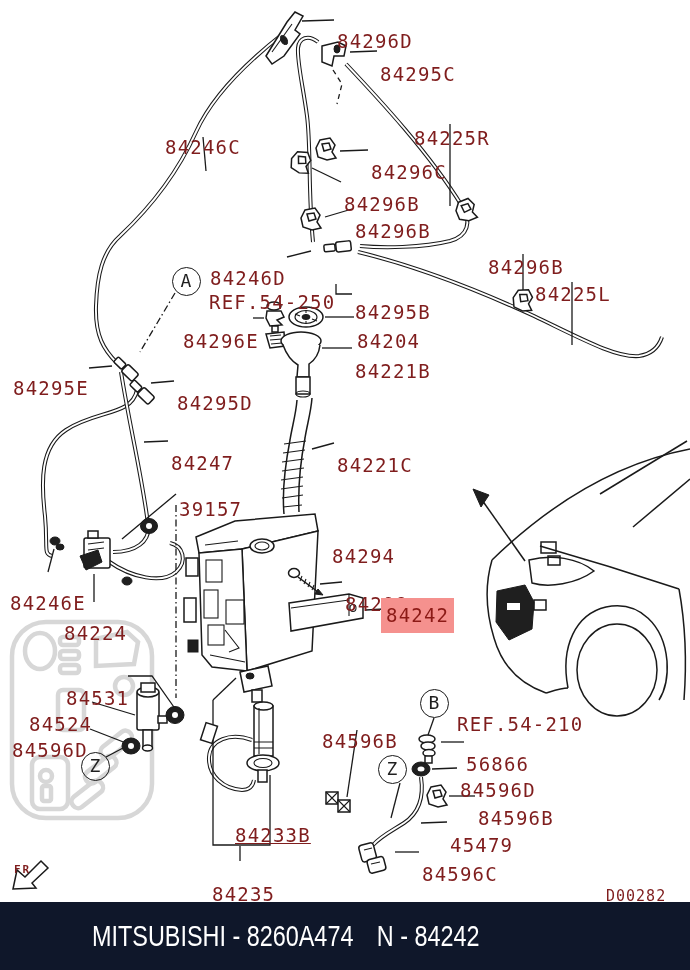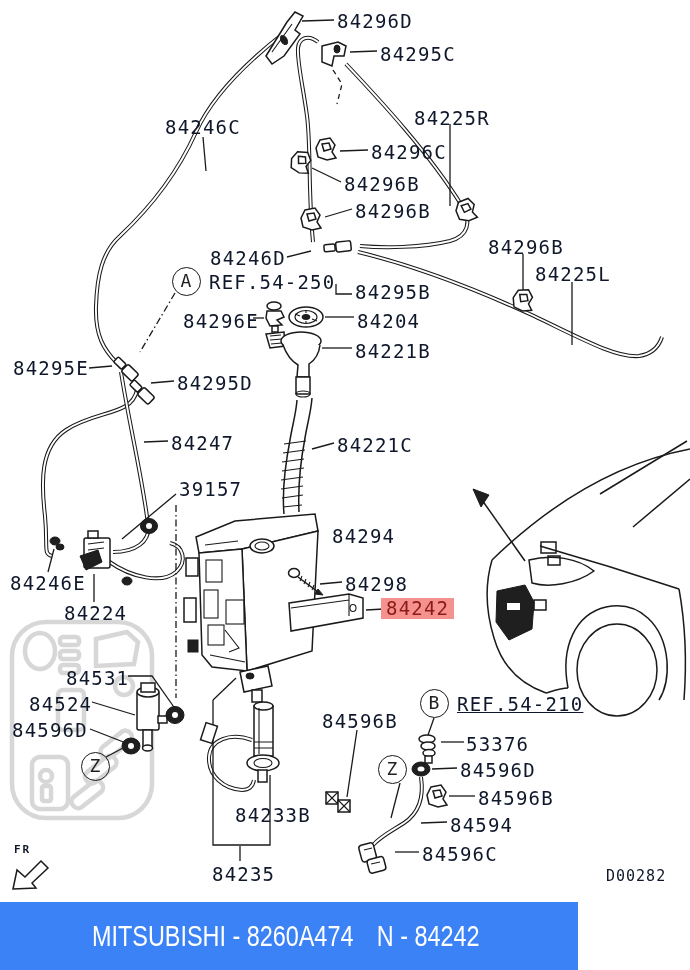--- a/index.html
+++ b/index.html
@@ -19,29 +19,29 @@
   .ldr{fill:none;stroke:#1a1a1a;stroke-width:1.3;}
   .prt{fill:#ffffff;stroke:#1a1a1a;stroke-width:1.5;}
   .drk{fill:#1f1f1f;stroke:#1a1a1a;stroke-width:1;}
   .wht{fill:#ffffff;stroke:none;}
   .dsh{stroke-dasharray:7 3 1.5 3;}
   .dsh2{stroke-dasharray:5 4;}
   .wm{fill:none;stroke:#d7d7d7;stroke-width:4.5;}
   
   #label-layer{position:absolute;inset:0;z-index:2;}
   .plabel{position:absolute;font-size:19px;line-height:1;letter-spacing:1.2px;
-          color:#0f172a;white-space:pre;}
-  .plabel.hl{background:#f5918e;color:#8c1a16;padding:1px 5px;margin-left:-5px;margin-top:-1px;}
+          color:#7f1d1d;white-space:pre;margin-top:20px;}
+  .plabel.hl{background:#f5918e;color:#8c1a16;padding:8px 5px;margin-left:-5px;margin-top:-1px;}
   .plabel.sm{font-size:15px;letter-spacing:1px;}
   .plabel.fr{font-size:11px;font-weight:bold;letter-spacing:2px;}
   .marker{position:absolute;width:29px;height:29px;border:1.7px solid #1a1a1a;border-radius:50%;
           box-sizing:border-box;text-align:center;line-height:25px;font-size:18px;color:#1f1f1f;
           background:transparent;}
   
-  .footer{position:absolute;left:0;top:902px;width:578px;height:68px;background:#3b82f6;
+  .footer{position:absolute;left:0;top:902px;width:690px;height:68px;background:#0f172a;
           z-index:3;display:flex;align-items:center;}
   .footer-inner{display:flex;gap:30px;margin-left:92px;color:#ffffff;
           font-family:"Liberation Sans",sans-serif;font-size:30px;
           transform:scaleX(0.78);transform-origin:left center;white-space:pre;}
 </style>
 </head>
 <body>
 
 <div class="stage">
 
@@ -336,27 +336,27 @@
       <div class="plabel" style="left: 179px; top: 480px;">39157</div>
       <div class="plabel" style="left: 332px; top: 527px;">84294</div>
       <div class="plabel" style="left: 345px; top: 575px;">84298</div>
       <div class="plabel hl" style="left: 386px; top: 599px;">84242</div>
       <div class="plabel" style="left: 10px; top: 574px;">84246E</div>
       <div class="plabel" style="left: 64px; top: 604px;">84224</div>
       <div class="plabel" style="left: 66px; top: 669px;">84531</div>
       <div class="plabel" style="left: 29px; top: 695px;">84524</div>
       <div class="plabel" style="left: 12px; top: 721px;">84596D</div>
       <div class="plabel" style="left: 322px; top: 712px;">84596B</div>
-      <div class="plabel" style="left: 457px; top: 695px; text-decoration: underline;">REF.54-210</div>
-      <div class="plabel" style="left: 466px; top: 735px;">53376</div>
+      <div class="plabel" style="left: 457px; top: 695px;">REF.54-210</div>
+      <div class="plabel" style="left: 466px; top: 735px;">56866</div>
       <div class="plabel" style="left: 460px; top: 761px;">84596D</div>
       <div class="plabel" style="left: 478px; top: 789px;">84596B</div>
-      <div class="plabel" style="left: 450px; top: 816px;">84594</div>
+      <div class="plabel" style="left: 450px; top: 816px;">45479</div>
       <div class="plabel" style="left: 422px; top: 845px;">84596C</div>
-      <div class="plabel" style="left: 235px; top: 806px;">84233B</div>
+      <div class="plabel" style="left: 235px; top: 806px; text-decoration: underline;">84233B</div>
       <div class="plabel" style="left: 212px; top: 865px;">84235</div>
       <div class="plabel sm" style="left: 606px; top: 869px; text-align: right;">D00282</div>
       <div class="plabel fr" style="left: 14px; top: 844px;">FR</div>
       <div class="marker" style="left: 171.5px; top: 266.5px;">A</div>
       <div class="marker" style="left: 419.5px; top: 688.5px;">B</div>
       <div class="marker" style="left: 80.5px; top: 751.5px;">Z</div>
       <div class="marker" style="left: 377.5px; top: 754.5px;">Z</div>
     </div>
 
   <div class="footer">

